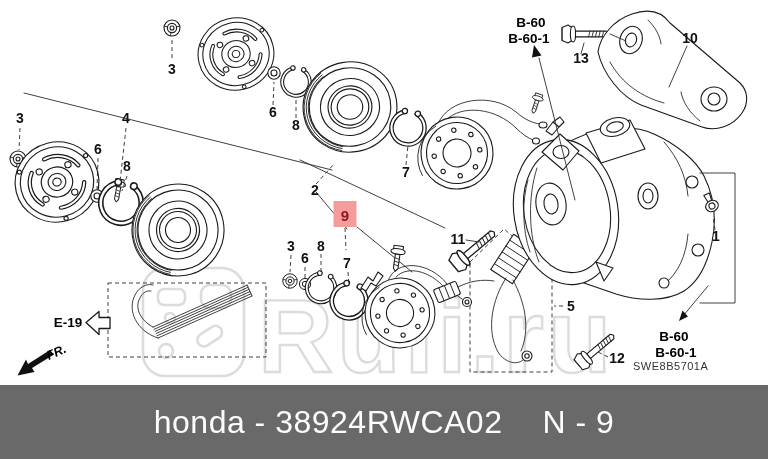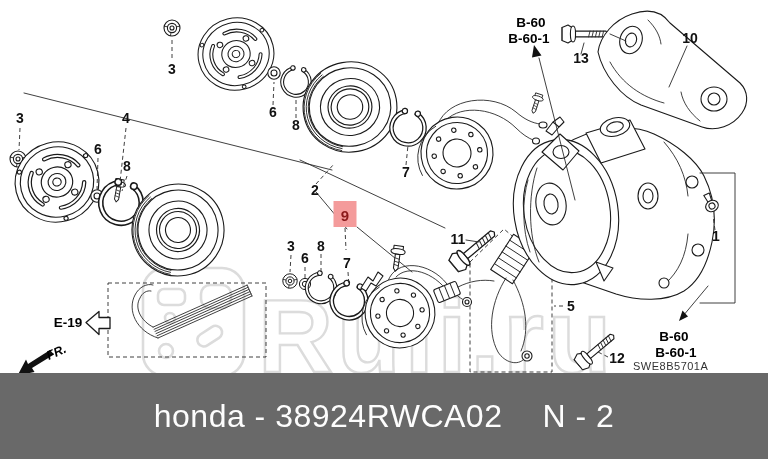--- a/index.html
+++ b/index.html
@@ -15,21 +15,21 @@
   .thinw{fill:none;stroke:#fff;stroke-width:1.9;stroke-linecap:round;}
   .blk{fill:#111;stroke:none;}
   .co{font-size:14px;font-weight:700;fill:#111;text-anchor:middle;}
   .ref{font-size:13.5px;font-weight:700;fill:#000;text-anchor:middle;}
   .code{font-size:11px;font-weight:400;fill:#333;letter-spacing:.5px;}
   .hl-rect{fill:#F49B9B;}
   .hl-txt{font-size:15px;font-weight:700;fill:#8B191B;text-anchor:middle;}
   .wm{stroke:#dcdcdc;stroke-width:2.6;fill:none;}
   .wm-text{font-size:104px;font-weight:700;fill:#ffffff;stroke:#dcdcdc;stroke-width:2.4;letter-spacing:4px;}
   
-  .caption{position:absolute;left:0;bottom:0;width:768px;height:86px;background:#696969;
+  .caption{position:absolute;left:0;bottom:0;width:768px;height:74px;background:#696969;
            display:flex;align-items:center;justify-content:center;gap:40px;}
   .caption span{font-size:32px;color:#fdfdfd;letter-spacing:.5px;}
 </style>
 </head>
 <body>
 
 <div class="screen">
   <div class="diagram-area">
   <svg width="768" height="385" viewBox="0 0 768 385" xmlns="http://www.w3.org/2000/svg">
     <defs>
@@ -296,15 +296,15 @@
     <text class="ref" x="674" y="341">B-60</text>
     <text class="ref" x="676" y="357">B-60-1</text>
     <text class="ref" x="68" y="327">E-19</text>
     <text class="ref" x="58" y="356" transform="rotate(-24 58 356)" style="font-style:italic;font-size:12.5px">FR.</text>
     <text class="code" x="633" y="370">SWE8B5701A</text>
   </svg>
   </div>
 
   <div class="caption">
     <span>honda - 38924RWCA02</span>
-    <span>N - 2</span>
+    <span>N - 9</span>
   </div>
 </div>
 
 </body></html>

